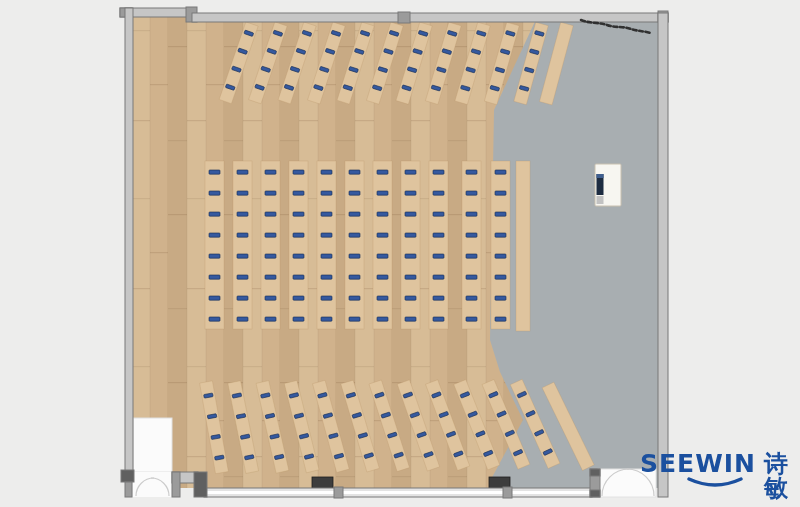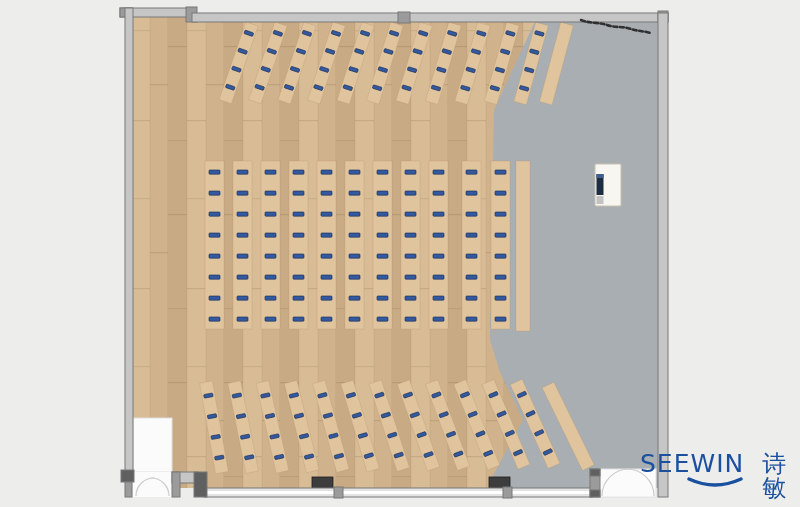--- a/index.html
+++ b/index.html
@@ -1,22 +1,22 @@
 <!DOCTYPE html>
 <html style="--page-bg: #ededec; --wood-floor: #d0b28c; --wood-plank-light: #d7bc96; --wood-plank-dark: #c8aa84; --gray-floor: #a8aeb1; --wall-fill: #c6c6c6; --wall-edge: #787878; --wall-cap: #9b9b9b; --wall-cap-dark: #606060; --window-white: #ffffff; --desk-fill: #dfc49e; --desk-edge: #b69365; --seat-fill: #35599f; --seat-edge: #132a52; --door-white: #fbfbfb; --door-arc: #cccccc; --dark-box: #3d3d3d; --podium-body: #f7f6f1; --podium-edge: #c9c1b0; --podium-screen: #1d2c41; --scribble: #232323; --logo-blue: #1b509f;"><head>
 <meta charset="utf-8">
 <style>
   html,body{margin:0;padding:0;}
   body{background:#ededec;font-family:"DejaVu Sans","Liberation Sans",sans-serif;}
   .stage{position:relative;width:800px;height:507px;background:var(--page-bg,#ededec);overflow:hidden;}
   .stage svg{position:absolute;left:0;top:0;}
   .logo{position:absolute;left:640px;top:451px;display:flex;align-items:flex-start;
         color:var(--logo-blue,#1b509f);z-index:5;line-height:1;}
-  .logo .brand{font-size:25px;font-weight:400;letter-spacing:1px;text-align:center;}
-  .logo .cn{font-size:24px;font-weight:400;margin-left:18px;margin-top:1px;}
+  .logo .brand{font-size:25px;font-weight:700;letter-spacing:1px;text-align:center;}
+  .logo .cn{font-size:24px;font-weight:700;margin-left:8px;margin-top:1px;}
   .logo .swoosh{position:absolute;left:46px;top:25px;width:58px;height:15px;}
 </style>
 </head>
 <body>
 
 <div class="stage">
 
 <svg width="800" height="507" viewBox="0 0 800 507" xmlns="http://www.w3.org/2000/svg">
   <defs>
     <pattern id="plank" width="56" height="168" patternUnits="userSpaceOnUse">

